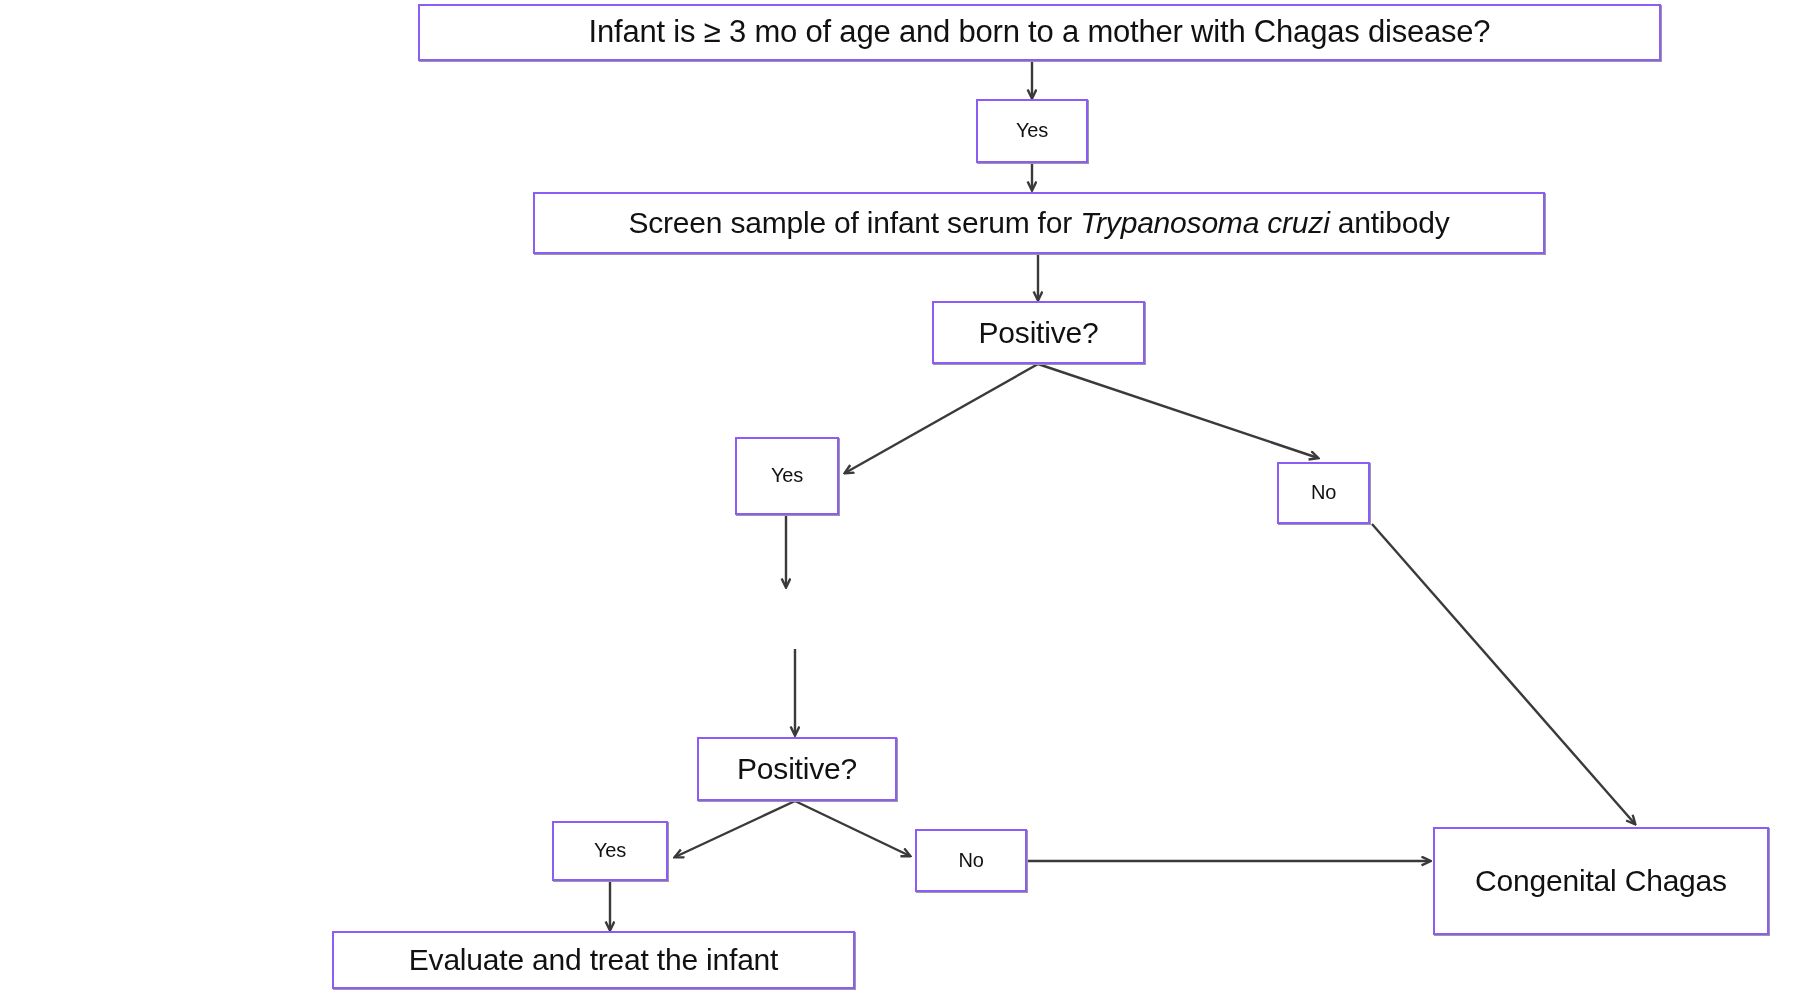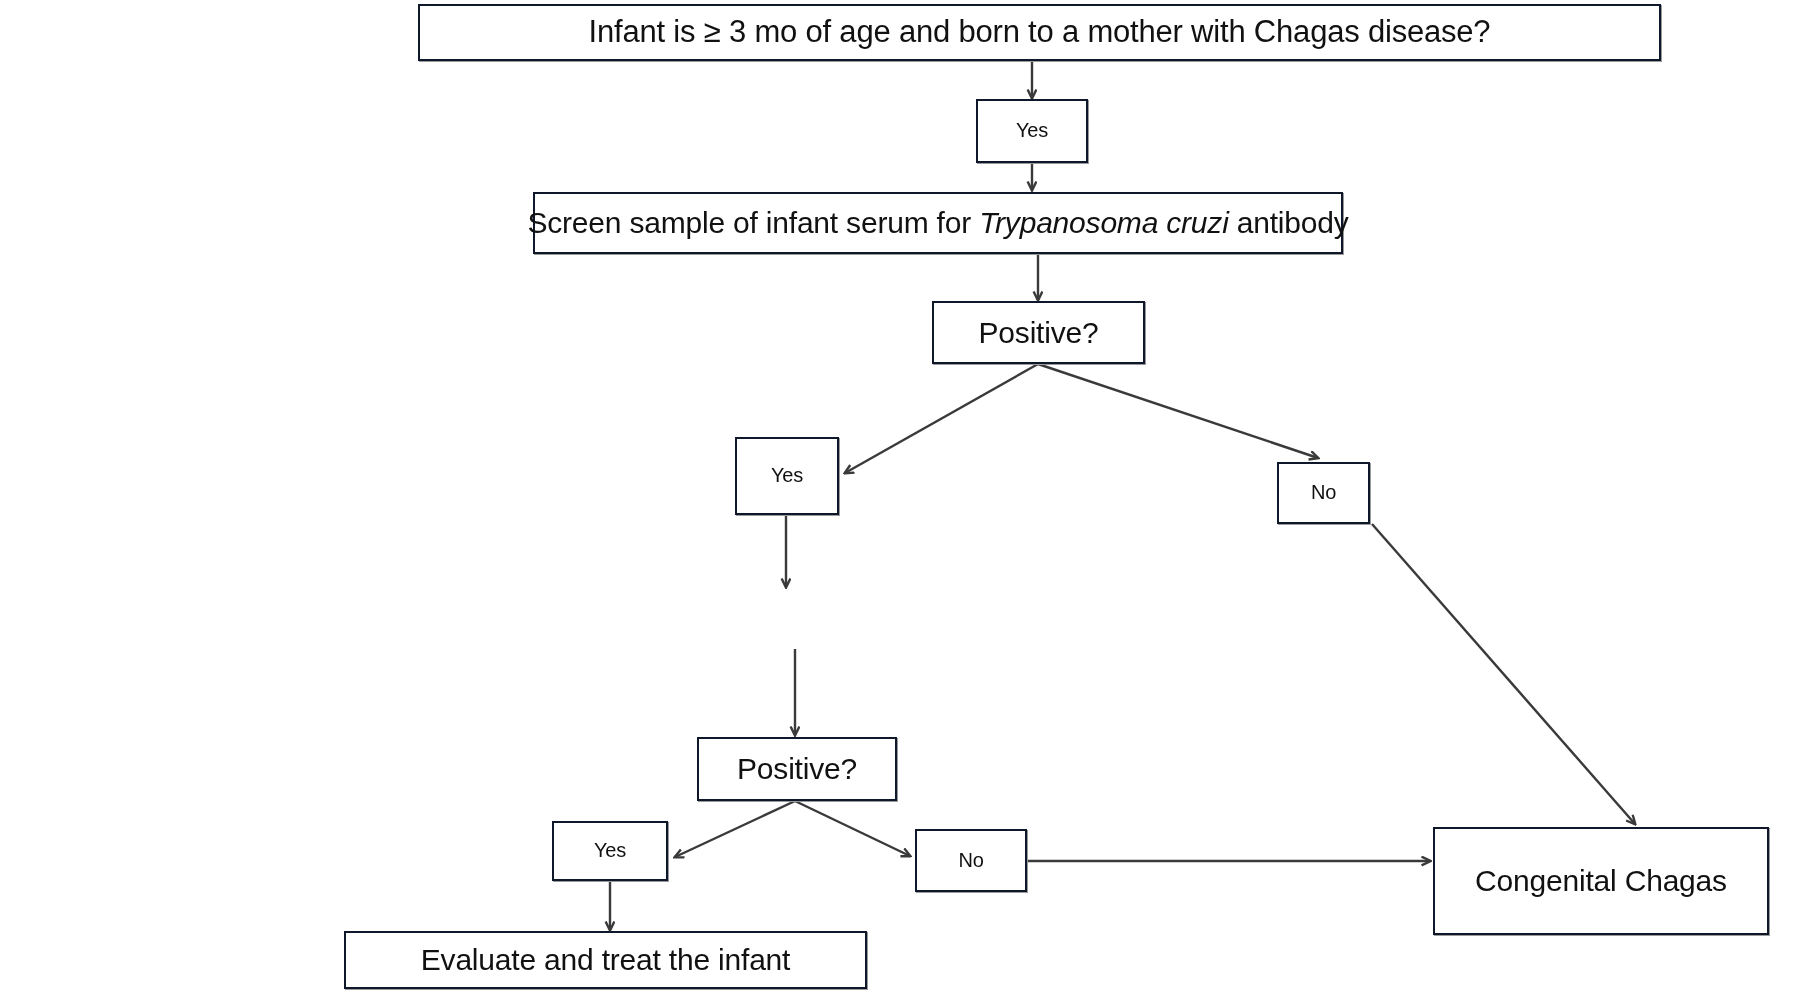--- a/index.html
+++ b/index.html
@@ -14,21 +14,21 @@
     position: relative;
     width: 1800px;
     height: 992px;
     background: #ffffff;
     overflow: hidden;
   }
   .node {
     position: absolute;
     box-sizing: border-box;
     background: #ffffff;
-    border: 2px solid #0f172a;
+    border: 2px solid #8b5cf6;
     box-shadow: 1px 1px 0 #9a9a9a;
     display: flex;
     align-items: center;
     justify-content: center;
     text-align: center;
     color: #111111;
     line-height: 1.18;
     letter-spacing: -0.2px;
   }
   .node .txt {
@@ -97,21 +97,21 @@
   </svg>
 
   <div class="node t-big" style="left:418px; top:4px; width:1243px; height:57px;">
     <span class="txt">Infant is ≥ 3 mo of age and born to a mother with Chagas disease?</span>
   </div>
 
   <div class="node t-label" style="left:976px; top:99px; width:112px; height:64px;">
     <span class="txt">Yes</span>
   </div>
 
-  <div class="node t-mid" style="left:533px; top:192px; width:810px; height:62px;">
+  <div class="node t-mid" style="left:533px; top:192px; width:1012px; height:62px;">
     <span class="txt"><span>Screen sample of infant serum for </span><span class="ital">Trypanosoma cruzi</span><span> antibody</span></span>
   </div>
 
   <div class="node t-mid" style="left:932px; top:301px; width:213px; height:63px;">
     <span class="txt">Positive?</span>
   </div>
 
   <div class="node t-label" style="left:735px; top:437px; width:104px; height:78px;">
     <span class="txt">Yes</span>
   </div>
@@ -126,21 +126,21 @@
   </div>
 
   <div class="node t-label" style="left:552px; top:821px; width:116px; height:60px;">
     <span class="txt">Yes</span>
   </div>
 
   <div class="node t-label" style="left:915px; top:829px; width:112px; height:63px;">
     <span class="txt">No</span>
   </div>
 
-  <div class="node t-mid" style="left:344px; top:931px; width:523px; height:58px;">
+  <div class="node t-mid" style="left:332px; top:931px; width:523px; height:58px;">
     <span class="txt">Evaluate and treat the infant</span>
   </div>
 
   <div class="node t-mid wrap" style="left:1433px; top:827px; width:336px; height:108px; flex-direction:column;">
     <span class="txt">Congenital Chagas</span>
   </div>
 
 </div>
 
 </body></html>

